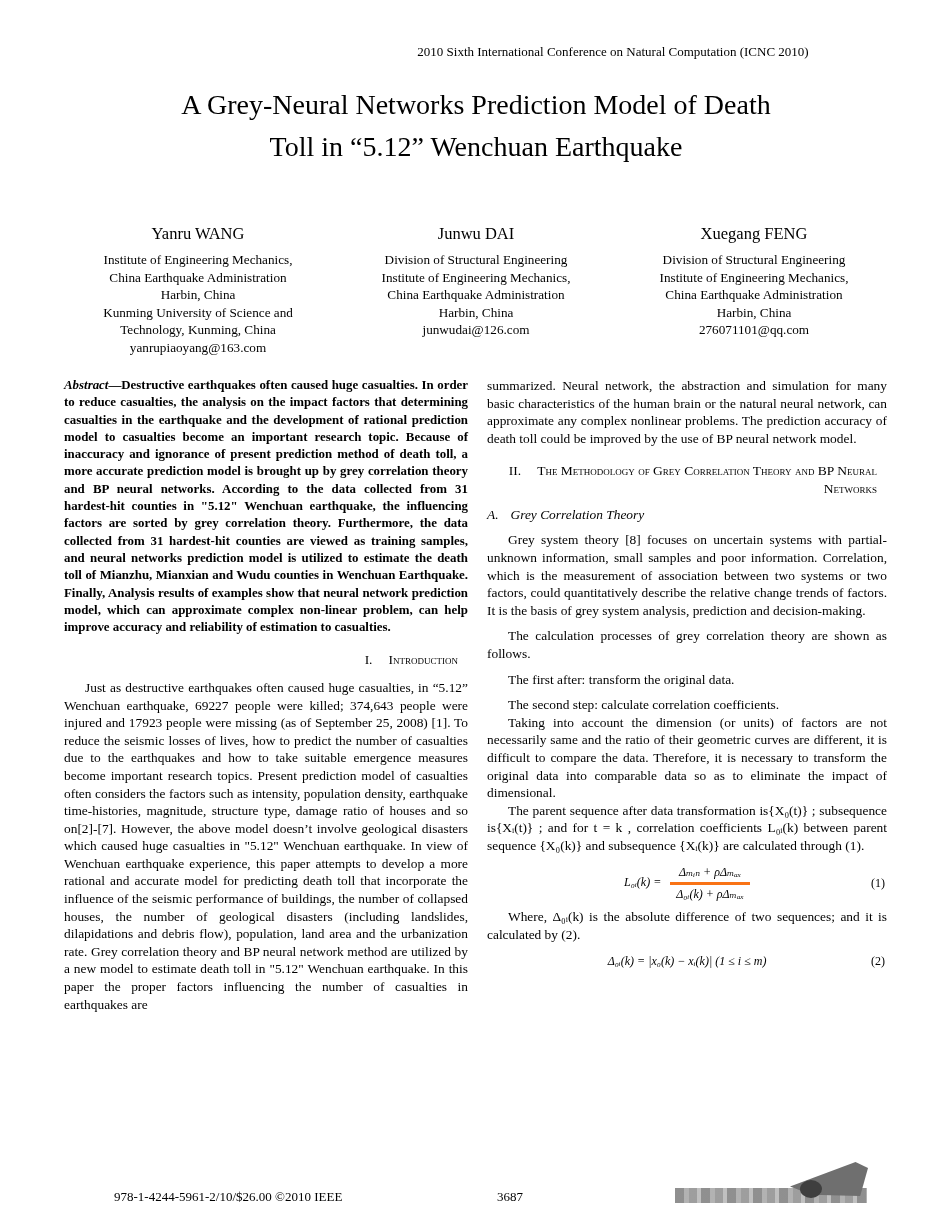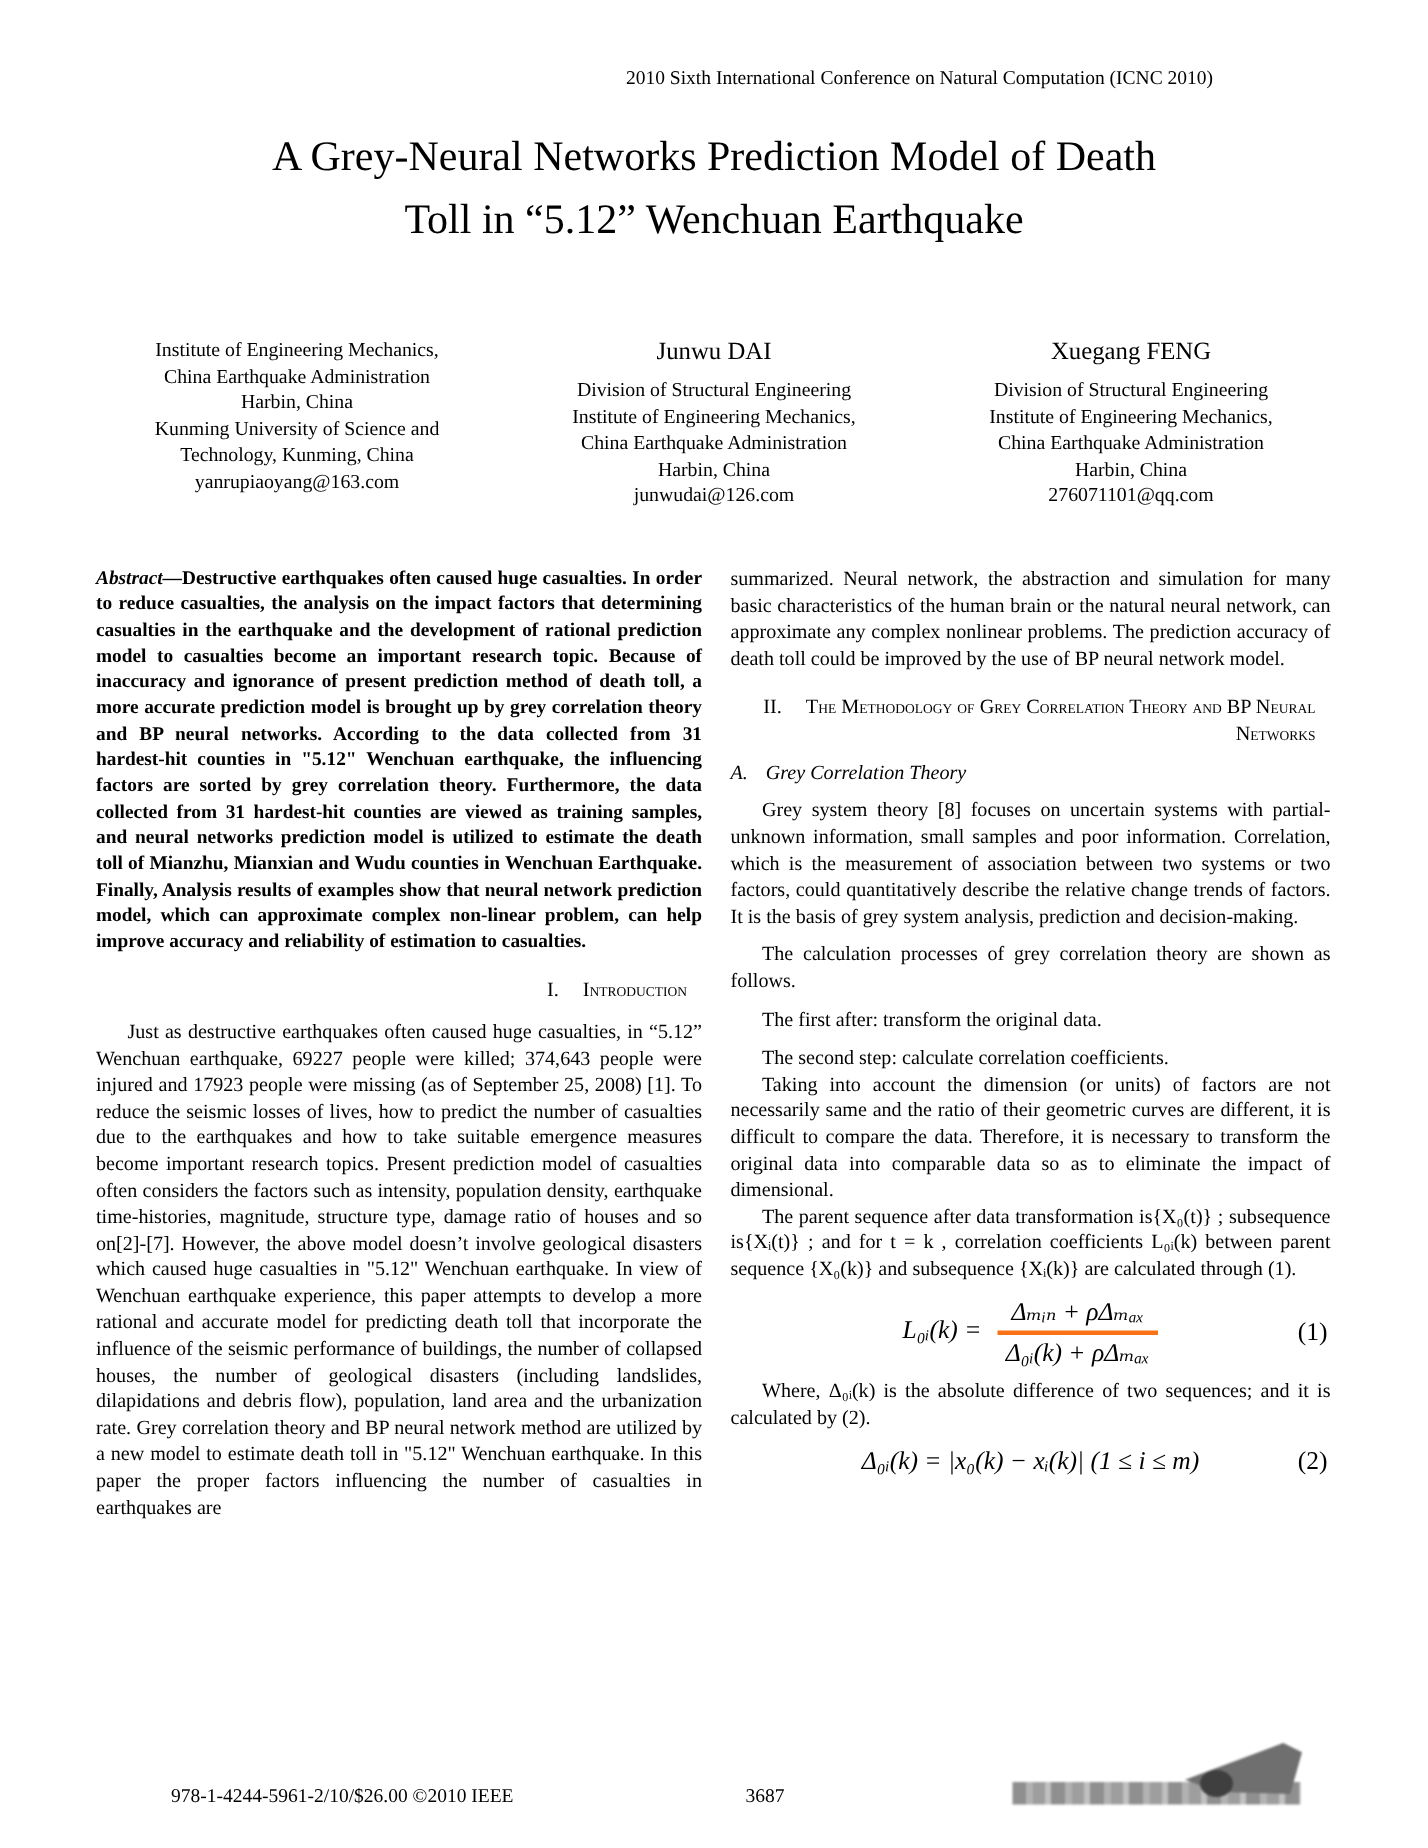--- a/index.html
+++ b/index.html
@@ -39,21 +39,21 @@
   .sec-num{margin-right:16px;font-variant:normal;}
   .subsection-heading{
     font-style:italic;font-size:13.4px;margin:10px 0 4px 0;text-align:left;
   }
   .subsec-label{margin-right:12px;}
   p.body-par{
     font-size:13.4px;line-height:17.6px;margin:0;text-indent:21px;
   }
   p.cont{text-indent:0;}
   p.sp{margin-top:8px;}
-  .eq-row{position:relative;text-align:center;margin:10px 0 6px 0;font-size:17px;}
+  .eq-row{position:relative;text-align:center;margin:10px 0 6px 0;font-size:12px;}
   .eq-body{display:inline-block;font-style:italic;}
   .frac{display:inline-block;vertical-align:middle;text-align:center;margin-left:6px;}
   .frac .num{display:block;border-bottom:3px solid #f97316;padding:1px 6px 2px 6px;}
   .frac .den{display:block;padding:2px 6px 0 6px;}
   .eq-tag{position:absolute;right:2px;top:50%;transform:translateY(-50%);font-style:normal;}
   .footer-copyright{position:absolute;left:114px;top:1189px;font-size:13px;}
   .footer-page{position:absolute;left:480px;top:1189px;width:60px;text-align:center;font-size:13px;}
   .watermark{position:absolute;left:672px;top:1162px;width:205px;height:46px;filter:blur(0.7px);}
   .wm-bar{
     position:absolute;left:3px;top:26px;width:192px;height:15px;opacity:.85;
@@ -72,20 +72,21 @@
 
 <div class="running-header">2010 Sixth International Conference on Natural Computation (ICNC 2010)</div>
 
 <div class="paper-title">
   <div>A Grey-Neural Networks Prediction Model of Death</div>
   <div>Toll in “5.12” Wenchuan Earthquake</div>
 </div>
 
 <div class="authors">
   <div class="author-col">
+    <div class="author-name">Yanru WANG</div>
     <div class="author-line">Institute of Engineering Mechanics,</div>
     <div class="author-line">China Earthquake Administration</div>
     <div class="author-line">Harbin, China</div>
     <div class="author-line">Kunming University of Science and</div>
     <div class="author-line">Technology, Kunming, China</div>
     <div class="author-line">yanrupiaoyang@163.com</div>
   </div>
   <div class="author-col">
     <div class="author-name">Junwu DAI</div>
     <div class="author-line">Division of Structural Engineering</div>

